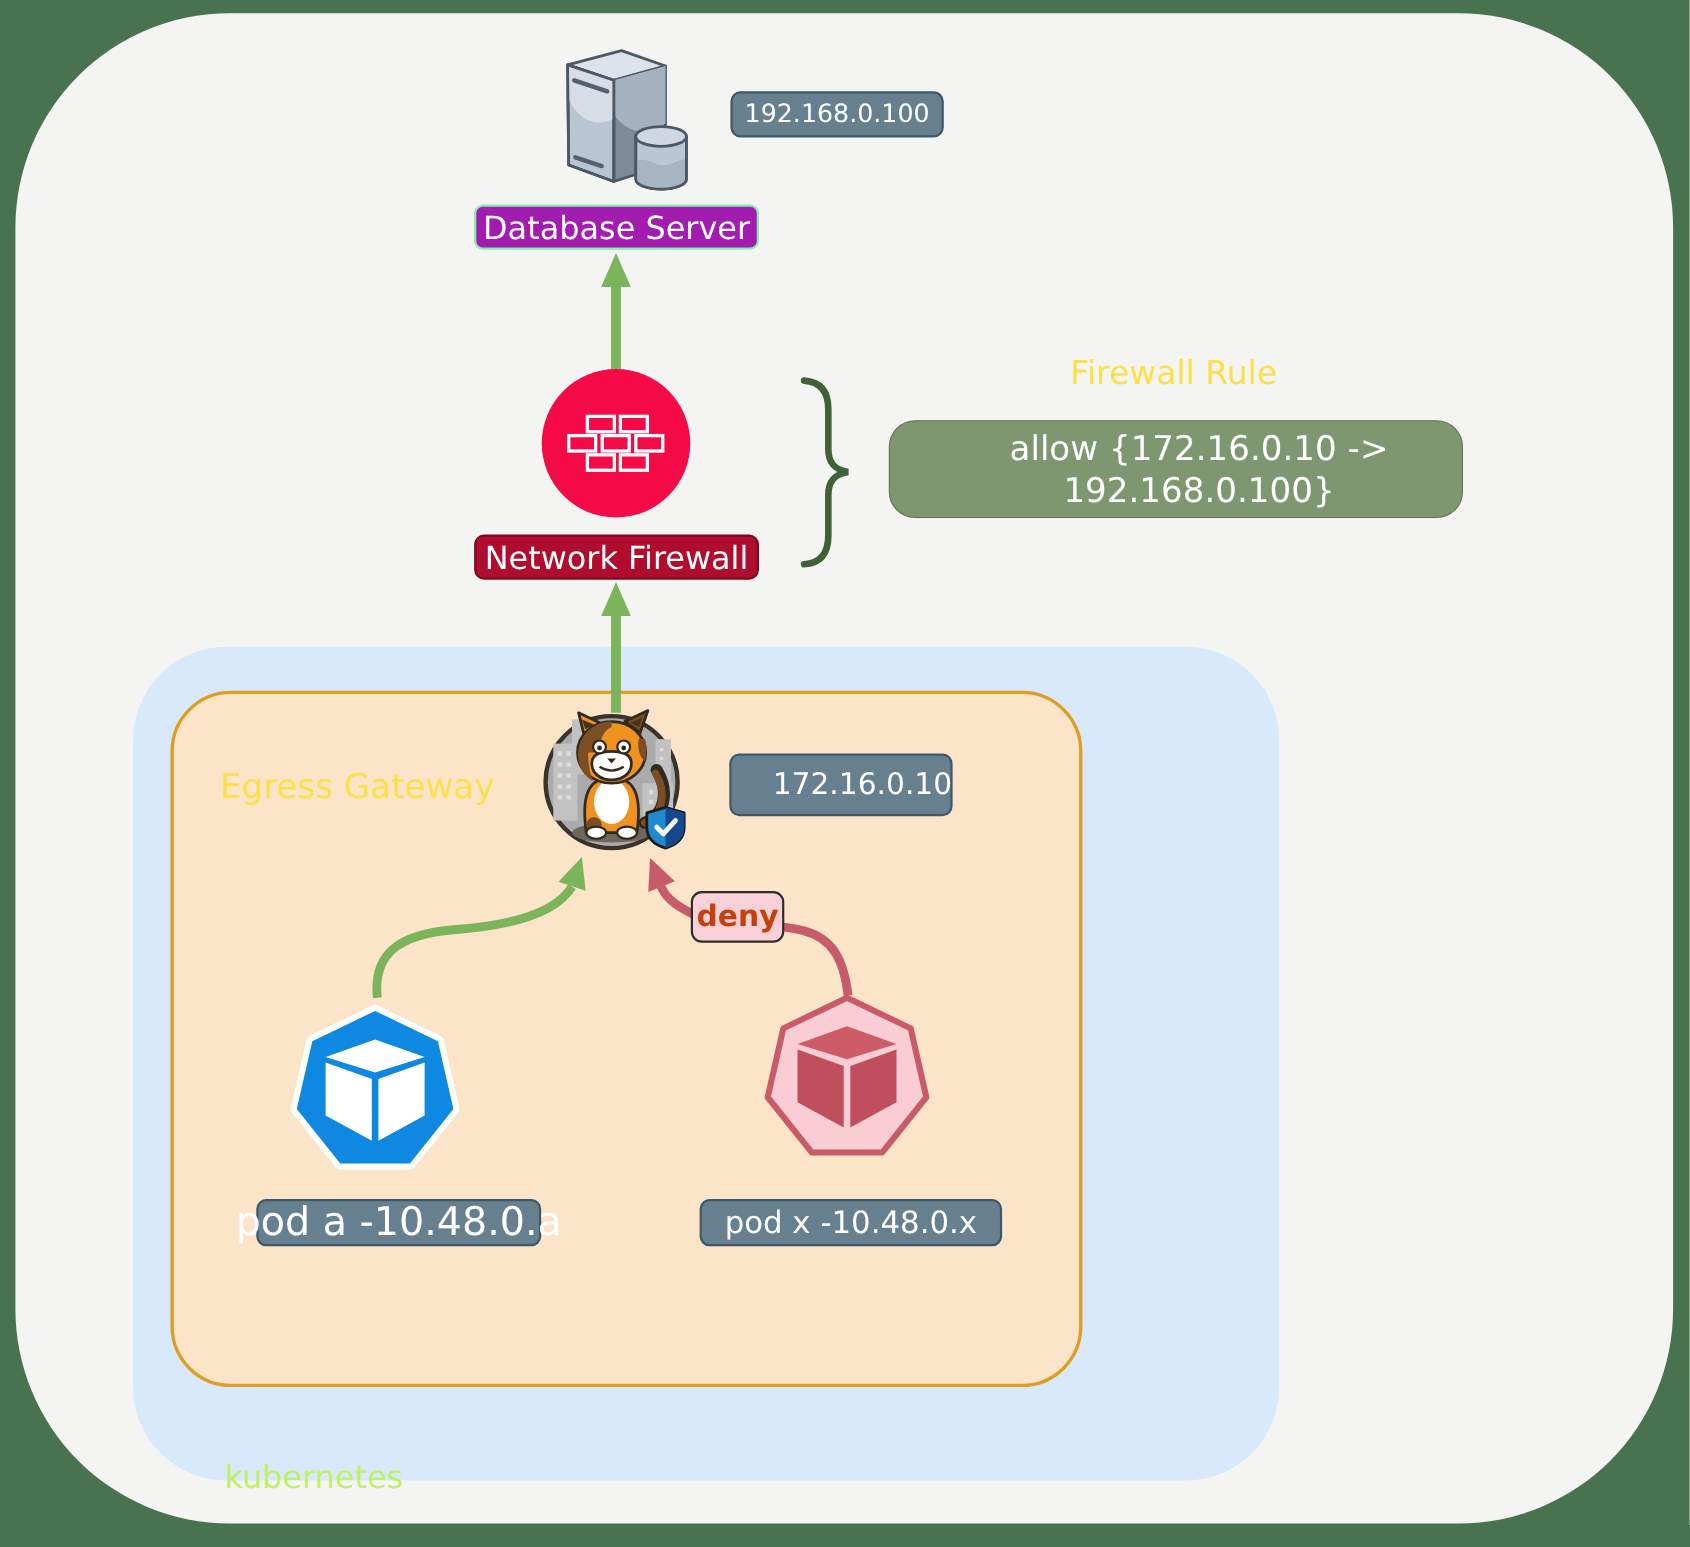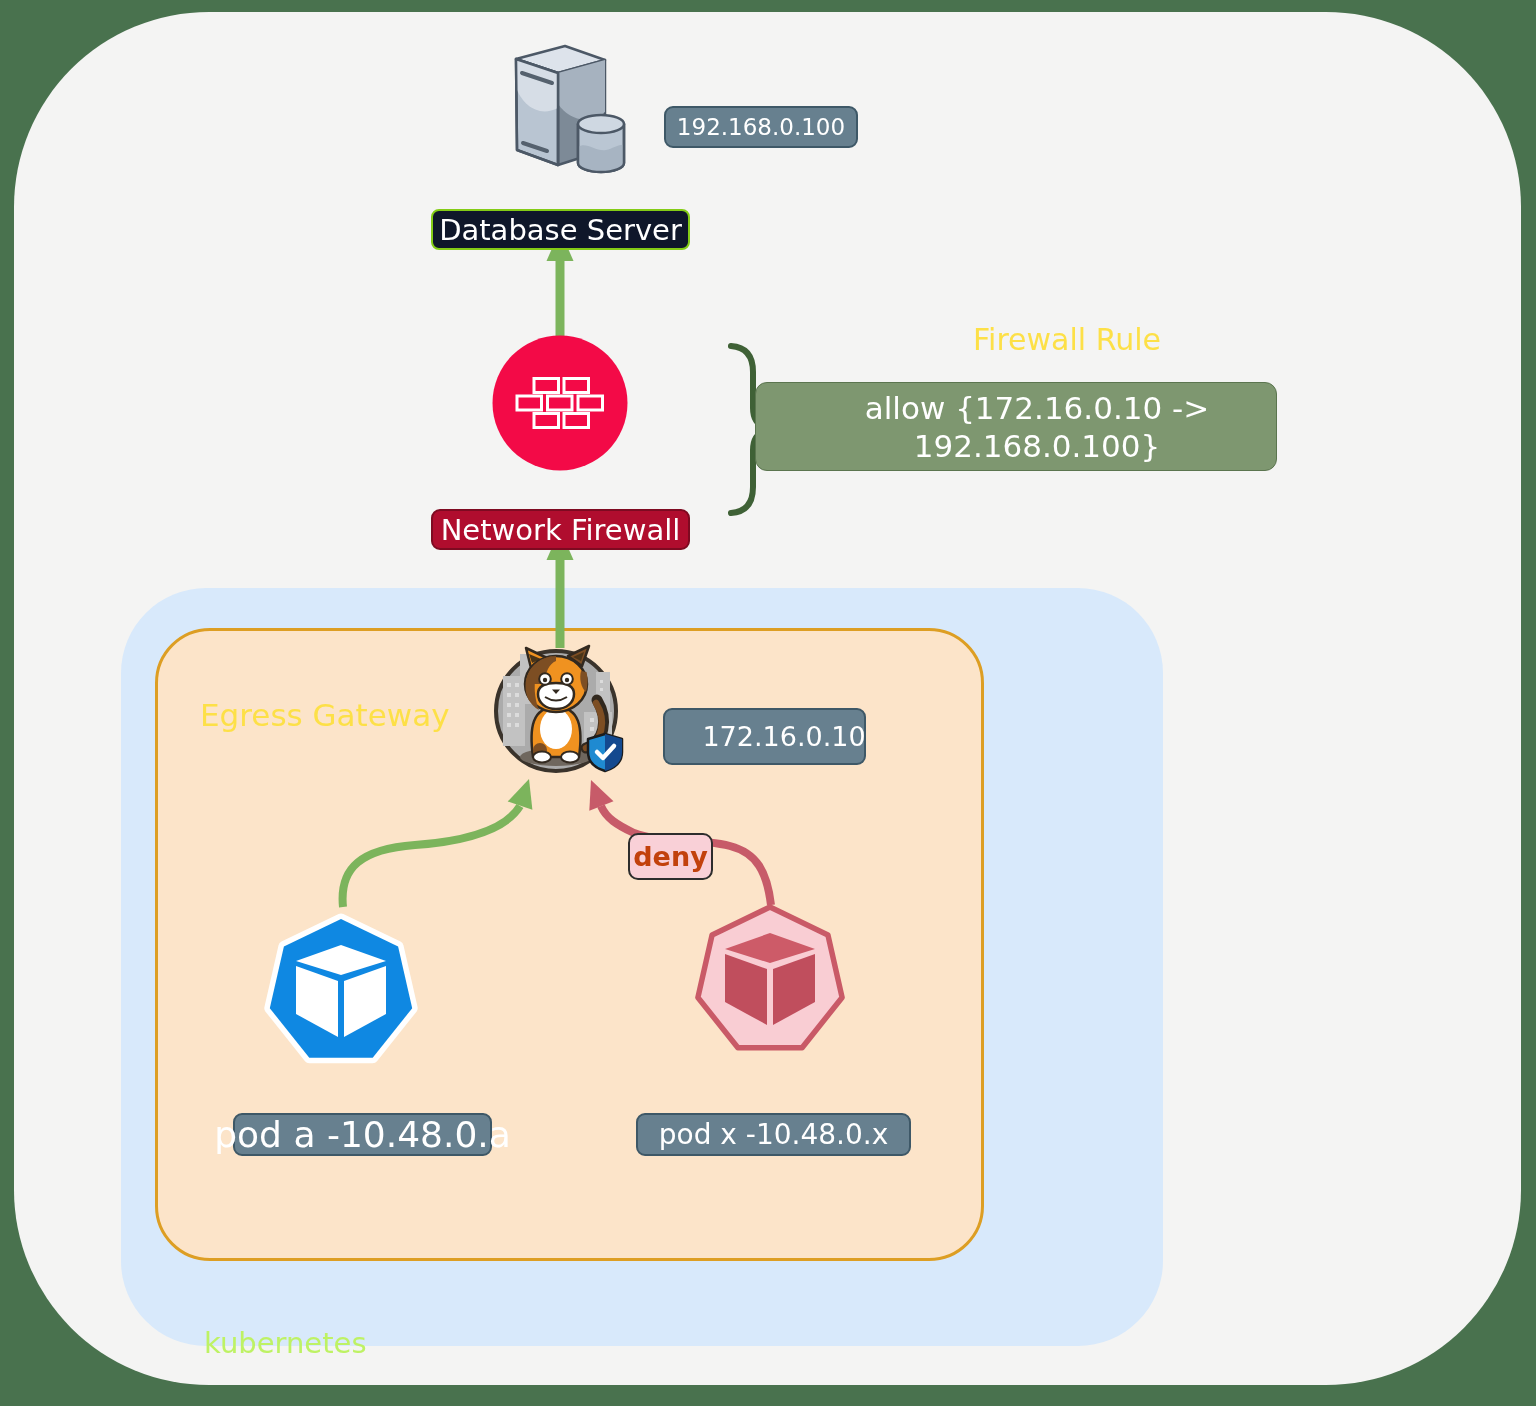--- a/index.html
+++ b/index.html
@@ -24,43 +24,43 @@
     background: #fce4c9; border: 3px solid #dd9e23; border-radius: 55px;
     box-sizing: border-box; z-index: 3;
   }
   .overlay-svg {
     position: absolute; left: 0; top: 0; width: 1536px; height: 1406px;
     z-index: 4; pointer-events: none;
   }
   .badge {
     position: absolute; z-index: 5; box-sizing: border-box;
     display: flex; align-items: center; justify-content: center;
-    color: #ffffff; white-space: nowrap; margin-top: 23px;
+    color: #ffffff; white-space: nowrap;
   }
   .badge-slate { background: #67808f; border: 2px solid #3e5867; border-radius: 9px; }
-  .badge-purple { background: #0f172a; border: 2px solid #84cc16; border-radius: 8px; align-items: center; }
+  .badge-purple { background: #a21caf; border: 2px solid #86efac; border-radius: 8px; align-items: center; }
   .badge-red { background: #b00d2e; border: 2px solid #7e0a21; border-radius: 9px; justify-content: center; }
   .db-ip { left: 664px; top: 83px; width: 194px; height: 42px; font-size: 23px; }
   .db-label { left: 431px; top: 186px; width: 259px; height: 41px; font-size: 29px; }
   .nf-label { left: 431px; top: 486px; width: 259px; height: 41px; font-size: 29px; }
   .eg-ip { left: 663px; top: 685px; width: 203px; height: 57px; font-size: 27px; padding-left: 39px; }
   .pod-a-label { left: 233px; top: 1090px; width: 259px; height: 43px; font-size: 36px; }
   .pod-x-label { left: 636px; top: 1090px; width: 275px; height: 43px; font-size: 28px; }
   .deny-badge {
     left: 628px; top: 810px; width: 85px; height: 47px;
     background: #f9d0d7; border: 2.5px solid #2d2d2d; border-radius: 10px;
     color: #c2410c; font-size: 27px; font-weight: bold;
   }
   .text-label {
     position: absolute; z-index: 5; color: #fde047; white-space: nowrap;
   }
   .fr-title { left: 900px; top: 322px; width: 334px; font-size: 30px; text-align: center; }
   .allow-box {
-    position: absolute; z-index: 5; left: 755px; top: 382px; width: 522px; height: 89px;
-    background: #7e9770; border: 1.5px solid #5b754f; border-radius: 12px;
+    position: absolute; z-index: 5; left: 808px; top: 382px; width: 522px; height: 89px;
+    background: #7e9770; border: 1.5px solid #5b754f; border-radius: 24px;
     box-sizing: border-box; color: #ffffff; font-size: 31px; line-height: 38px;
     display: flex; flex-direction: column; align-items: center; justify-content: center;
     text-align: center;
     padding-left: 42px;
   }
   .eg-label { left: 200px; top: 697px; width: 266px; font-size: 31px; text-align: left; }
   .pods-label { left: 369px; top: 1192px; width: 400px; font-size: 33px; text-align: center; }
   .k8s-label { left: 204px; top: 1326px; font-size: 29px; font-weight: normal; color: #bef264; }
 </style>
 </head>

